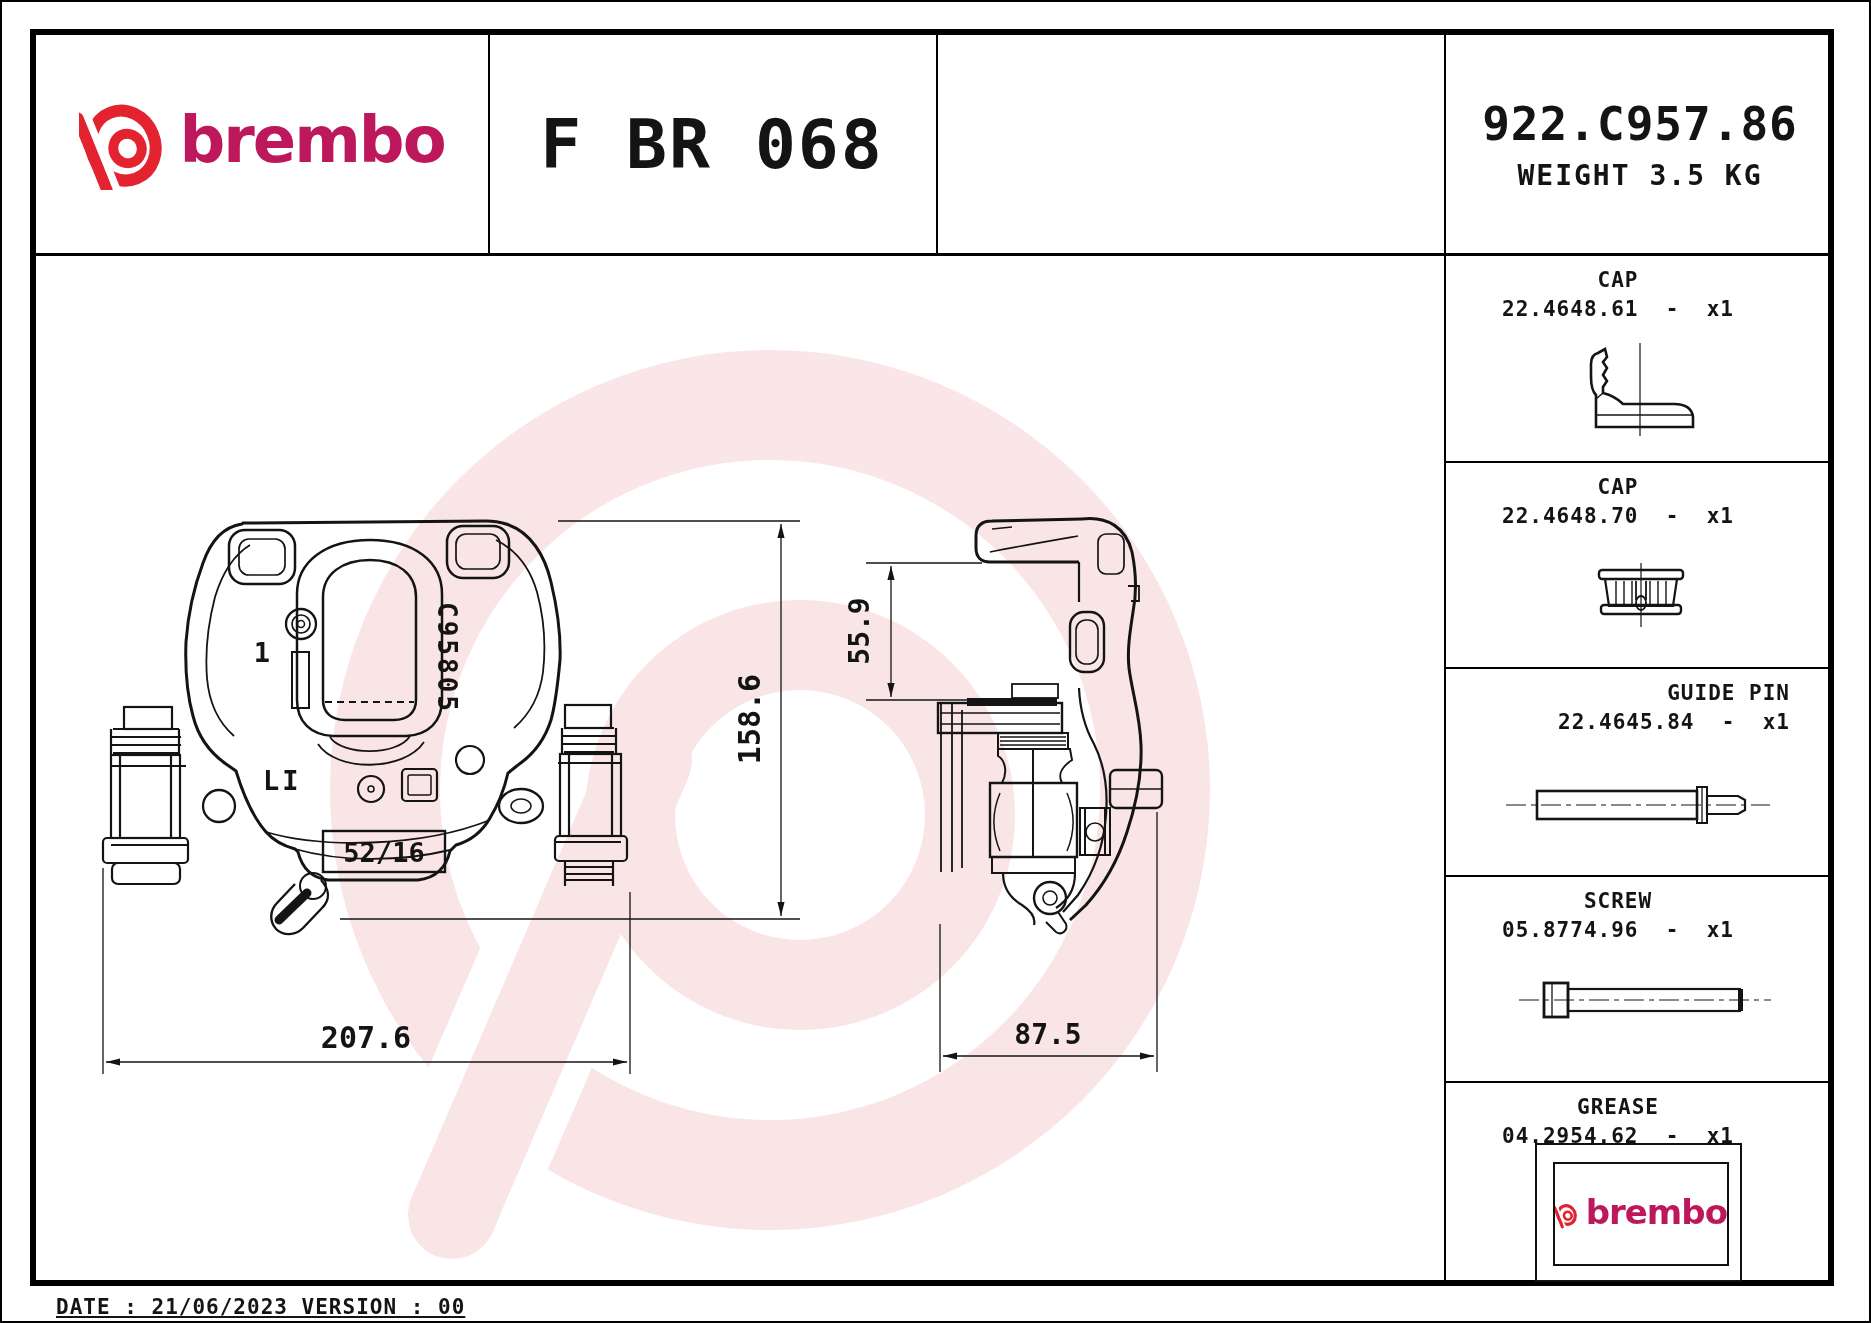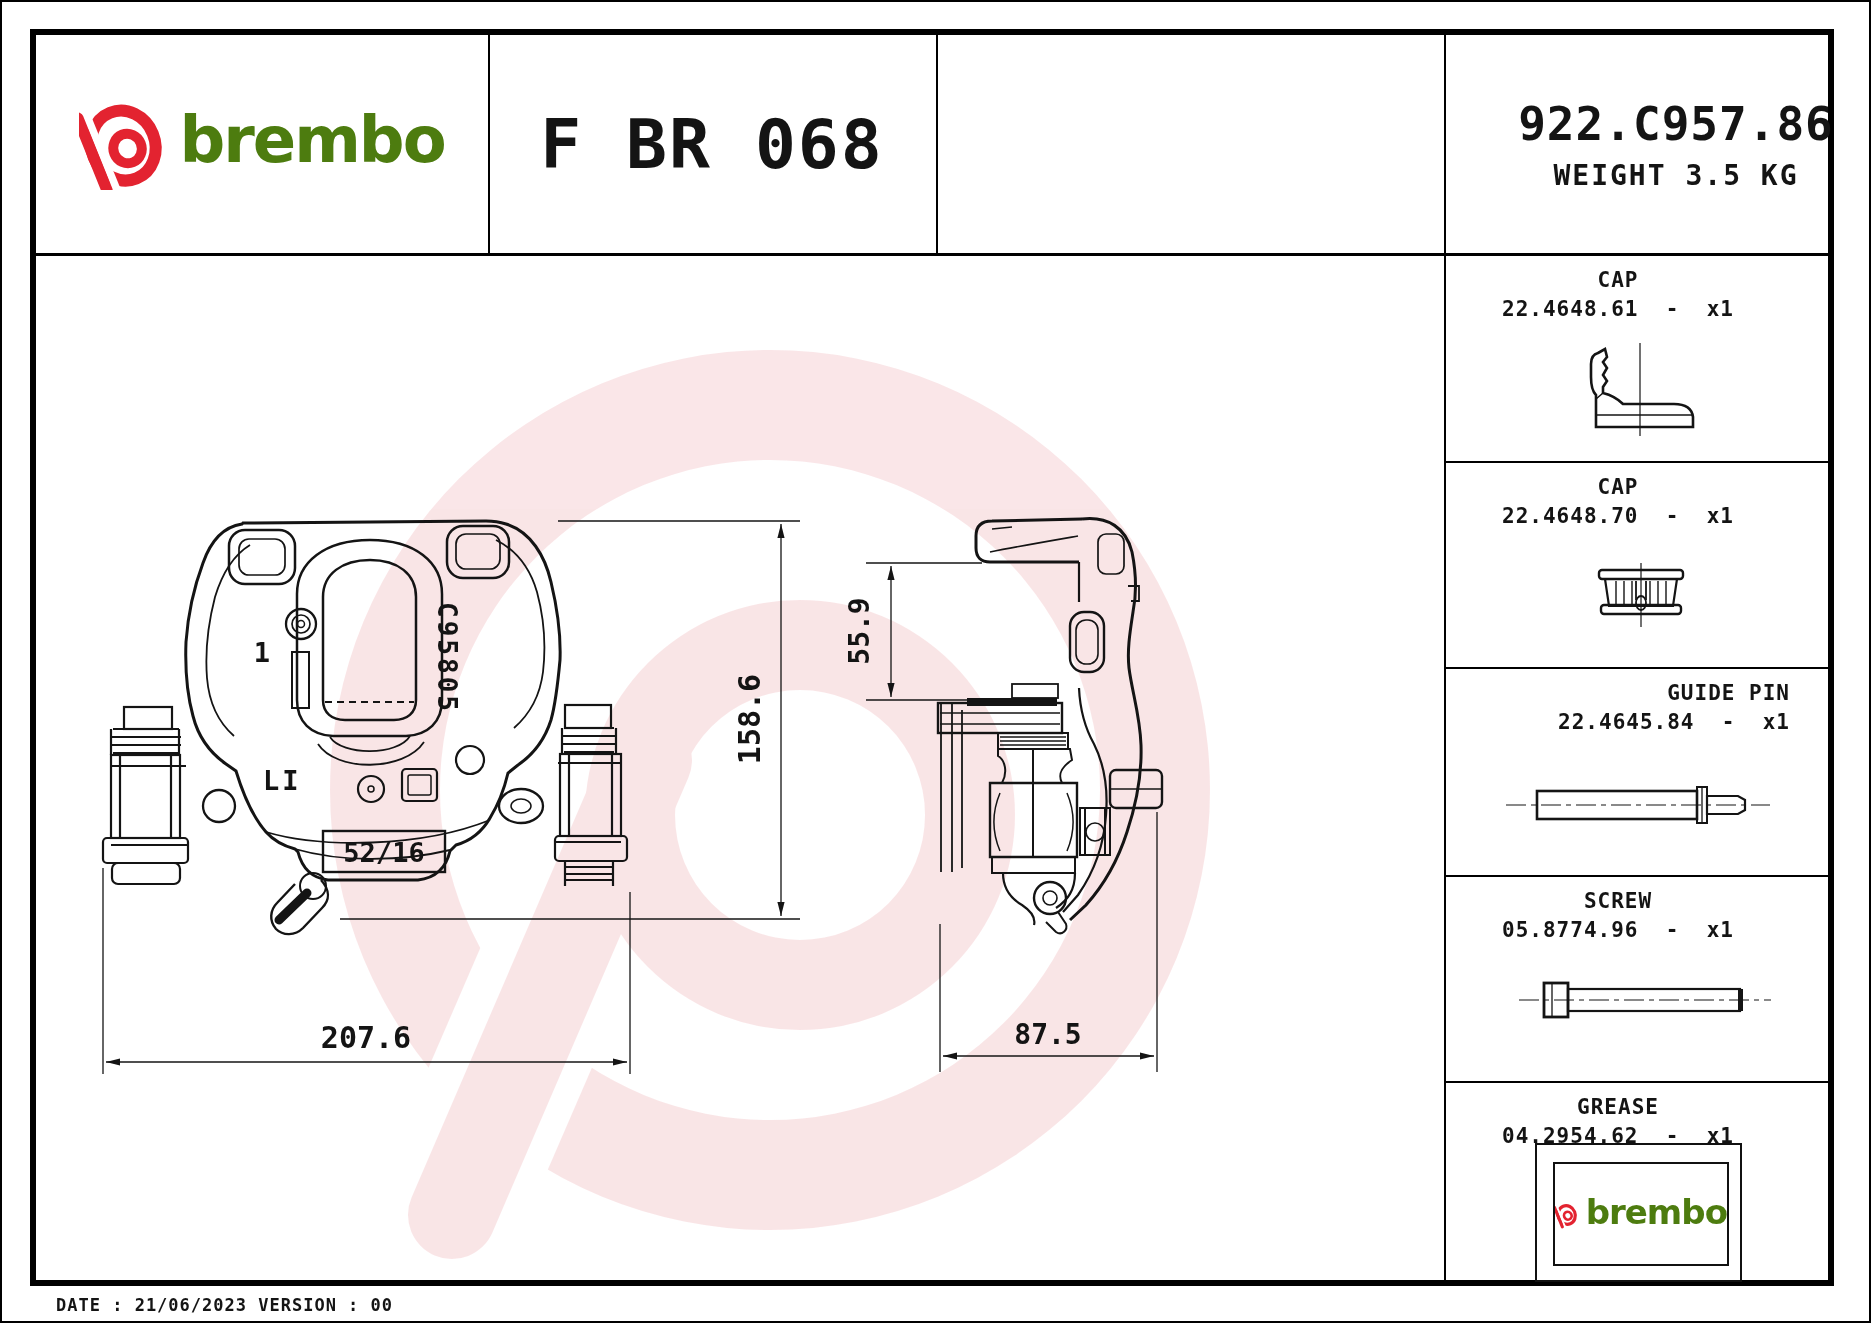--- a/index.html
+++ b/index.html
@@ -7,37 +7,37 @@
   .sheet{position:relative;width:1871px;height:1323px;background:#fff;overflow:hidden;
          box-shadow:inset 0 0 0 2px #000;}
   .content-box{position:absolute;left:30px;top:29px;width:1804px;height:1257px;
                border:6px solid #000;box-sizing:border-box;background:transparent;}
   .vdiv,.hdiv{position:absolute;background:#000;}
   
   .hcell{position:absolute;top:35px;height:218px;display:flex;align-items:center;justify-content:center;}
   .cell-logo{left:36px;width:452px;}
   .cell-code{left:490px;width:444px;font-weight:bold;font-size:68px;letter-spacing:2px;}
   .cell-title{left:938px;width:504px;flex-direction:column;font-weight:bold;font-size:41px;line-height:54px;letter-spacing:1px;text-align:center;}
-  .cell-pn{left:1446px;width:388px;flex-direction:column;padding-left:36px;}
+  .cell-pn{left:1446px;width:388px;flex-direction:column;}
   .pn-number{font-weight:bold;font-size:46px;letter-spacing:1px;}
   .pn-weight{font-weight:bold;font-size:28px;margin-top:8px;letter-spacing:2px;text-align:center;}
   
   .brand-row{display:flex;align-items:center;gap:14px;}
-  .brand-word{font-family:"DejaVu Sans",sans-serif;font-weight:bold;color:#4d7c0f;letter-spacing:-2px;}
+  .brand-word{font-family:"DejaVu Sans",sans-serif;font-weight:bold;color:#be185d;letter-spacing:-2px;}
   .brand-word.big{font-size:64px;line-height:64px;transform:translateY(-4px);}
   .brand-word.small{font-size:34px;line-height:34px;letter-spacing:-1px;transform:translateY(-2px);}
   
   .part-row{position:absolute;left:1446px;width:344px;text-align:center;}
   .part-name{font-weight:bold;font-size:21px;letter-spacing:1px;margin-top:12px;}
   .part-code{font-weight:bold;font-size:21px;letter-spacing:1px;margin-top:5px;white-space:pre;}
   .part-icon{position:absolute;}
   .grease-box{position:absolute;left:1535px;top:1143px;width:207px;height:139px;border:2.5px solid #111;box-sizing:border-box;}
   .grease-inner{position:absolute;left:16px;top:17px;width:172px;height:100px;border:2.5px solid #111;
                 display:flex;align-items:center;justify-content:center;gap:8px;}
-  .footer{position:absolute;left:56px;top:1295px;font-weight:bold;font-size:17px;letter-spacing:1px;}
+  .footer{position:absolute;left:56px;top:1295px;font-weight:bold;font-size:21px;letter-spacing:1px;text-decoration:underline;}
   svg text{font-family:"DejaVu Sans Mono",monospace;font-weight:bold;fill:#141414;}
 </style>
 </head>
 <body>
 
 <div class="sheet">
 
   <svg style="position:absolute;left:36px;top:255px;" width="1408" height="1031" viewBox="36 255 1408 1031">
     <defs>
       <marker id="arrE" markerWidth="16" markerHeight="10" refX="15" refY="5" orient="auto" markerUnits="userSpaceOnUse">

